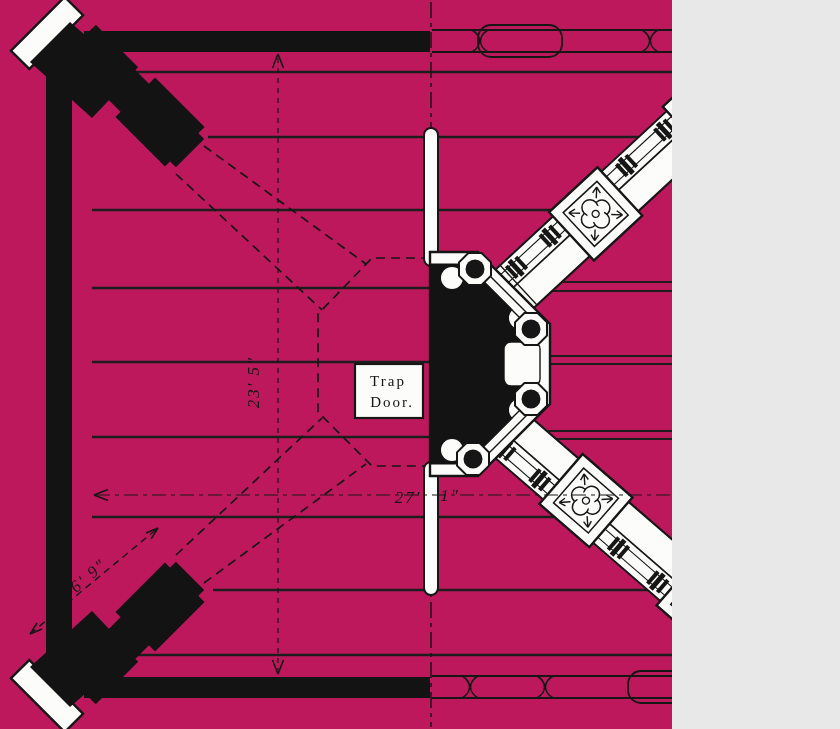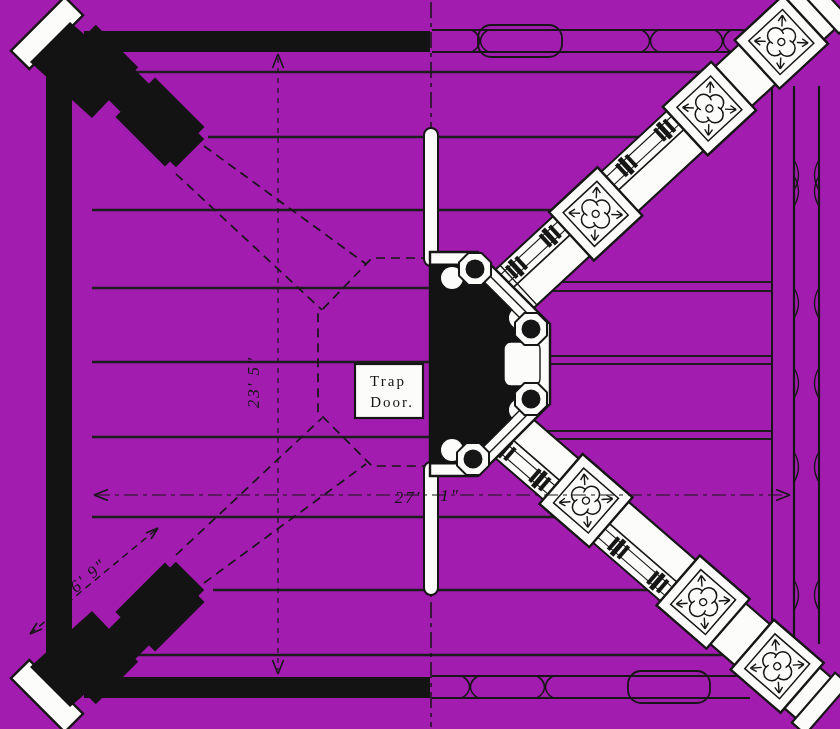--- a/index.html
+++ b/index.html
@@ -1,16 +1,16 @@
 <!DOCTYPE html>
 <html><head>
 <meta charset="utf-8">
 <style>
   html,body{margin:0;padding:0;background:#e8e8e8;}
-  #stage{position:relative;width:840px;height:729px;background:#a21caf;overflow:hidden;}
+  #stage{position:relative;width:672px;height:729px;background:#be185d;overflow:hidden;}
   svg{display:block;}
   text{font-family:"Liberation Serif","DejaVu Serif",serif;fill:#151515;}
   .dim{font-style:italic;font-size:17px;letter-spacing:2px;}
   .boxlabel{font-size:15px;letter-spacing:2px;}
 </style>
 </head>
 <body>
 
 <div id="stage">
 <svg width="840" height="729" viewBox="0 0 840 729">

